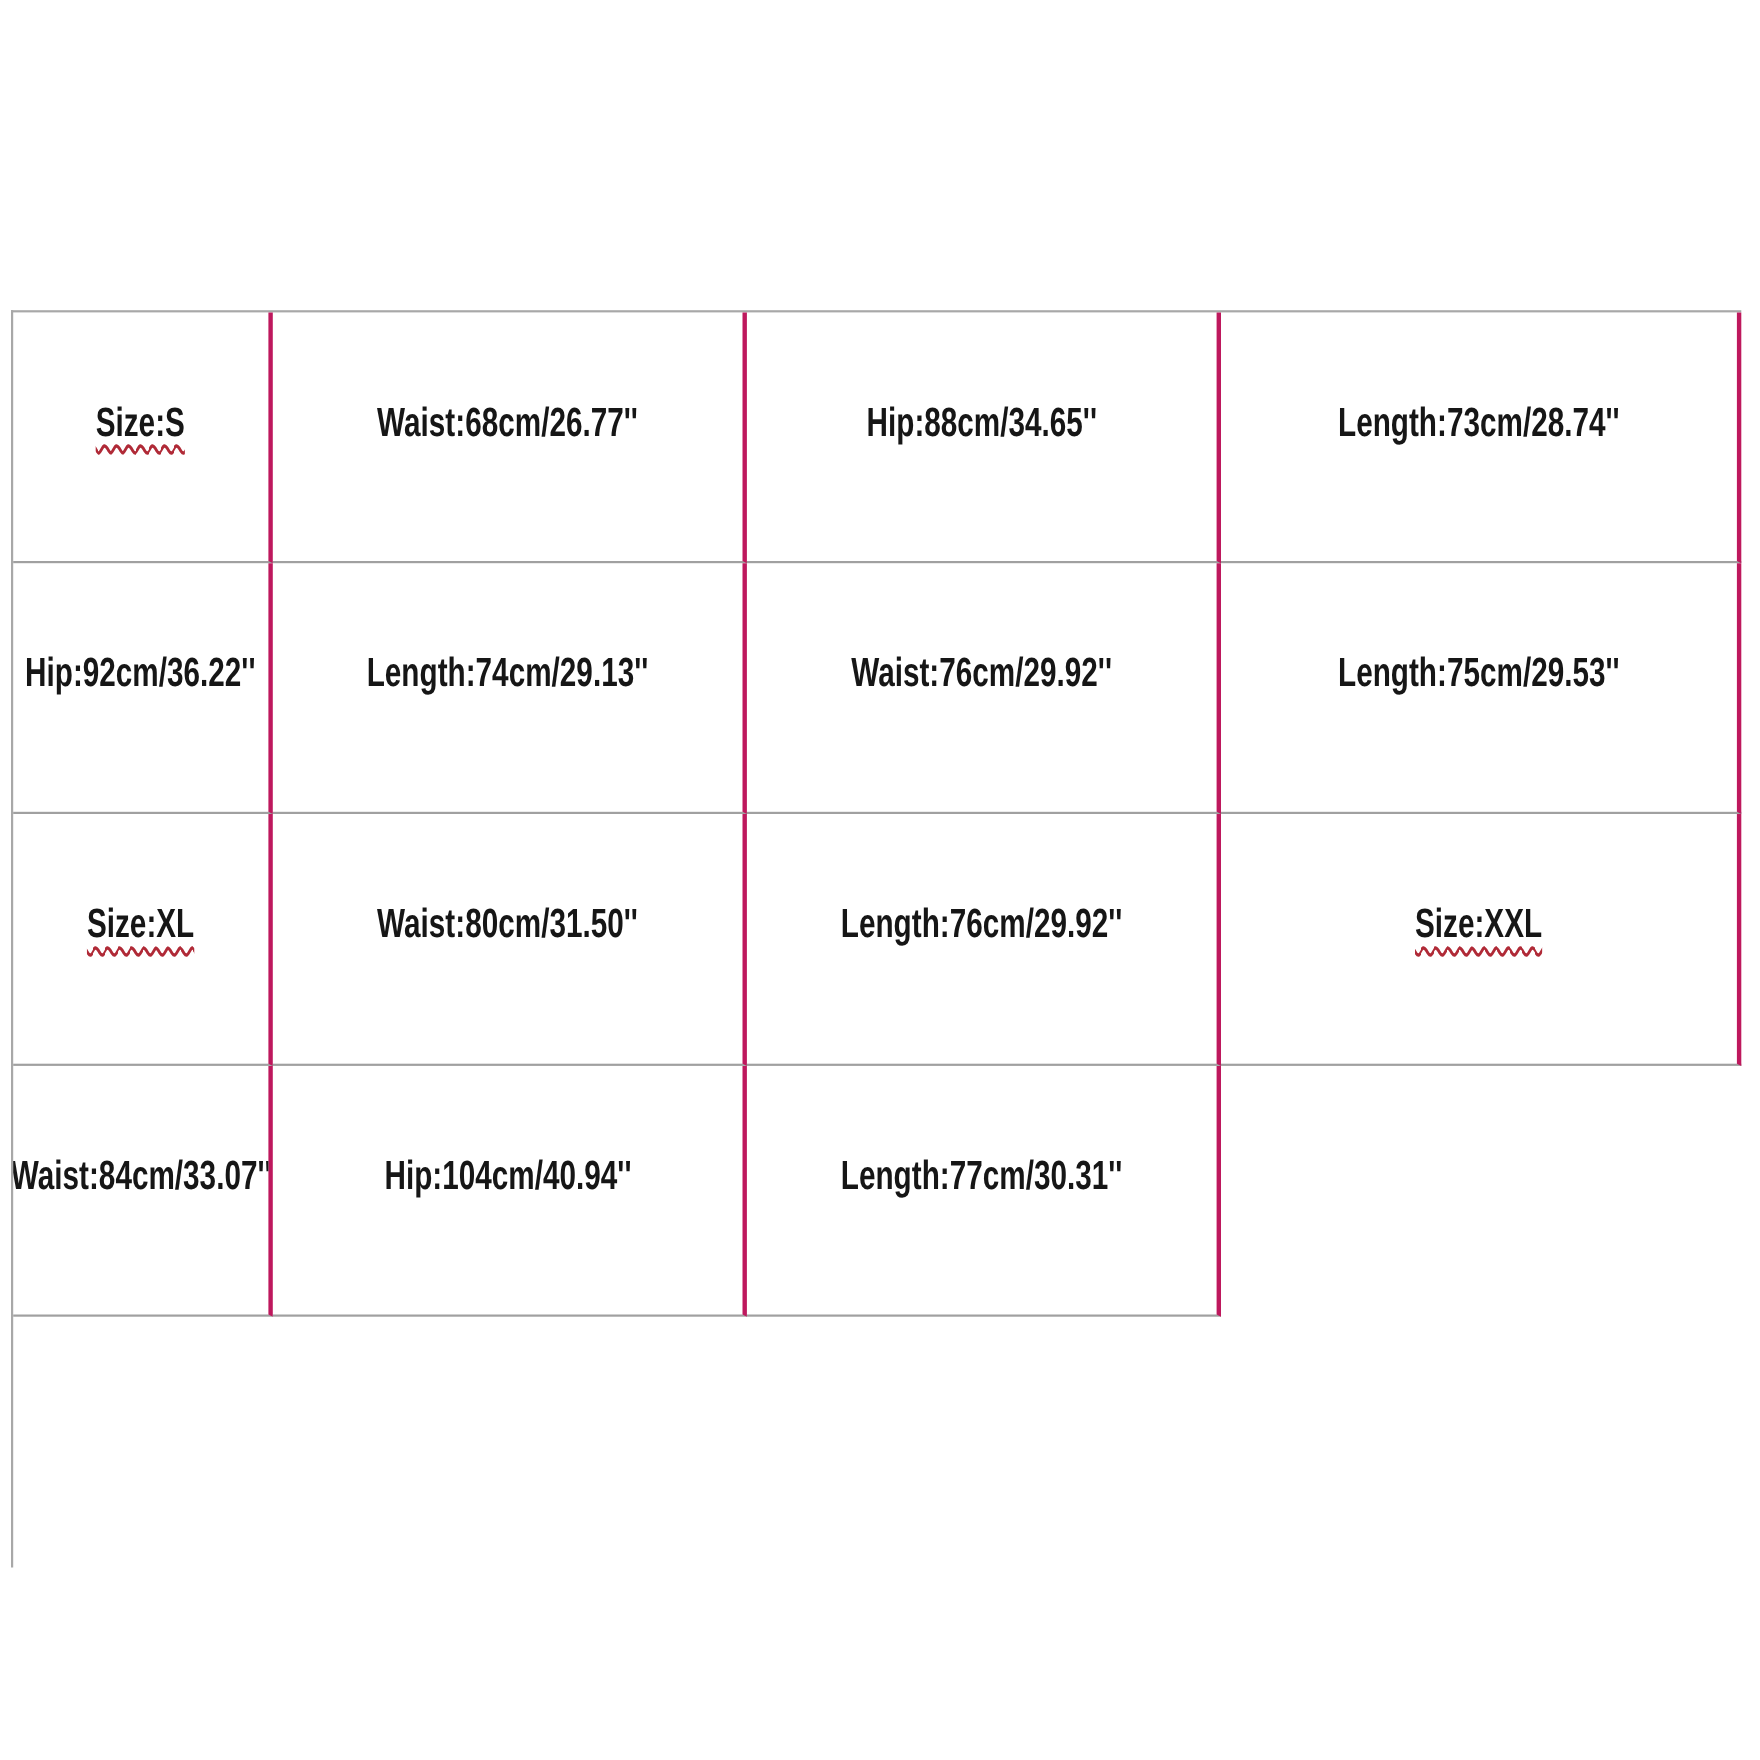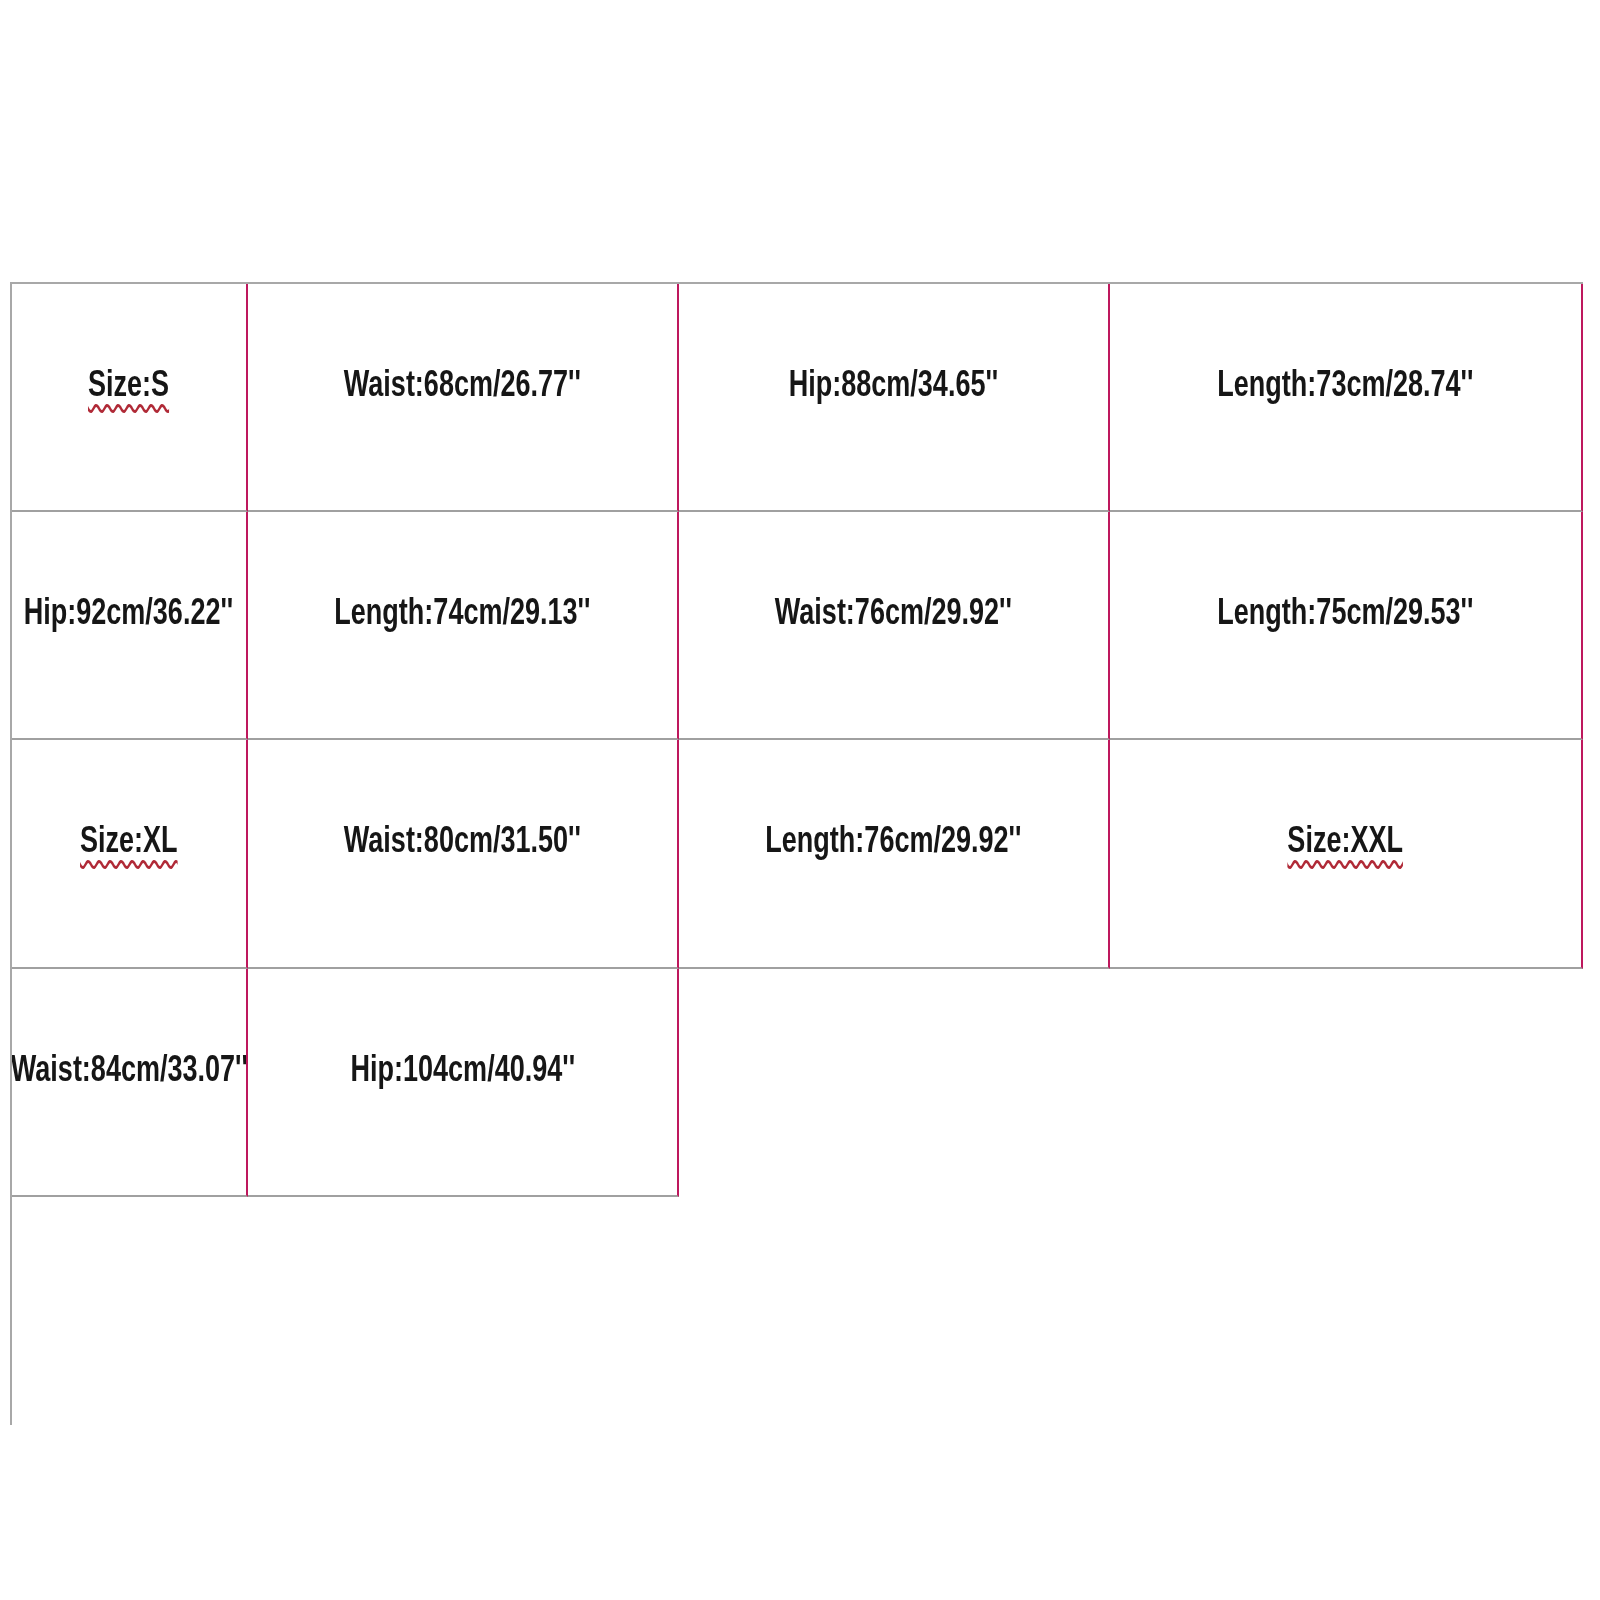--- a/index.html
+++ b/index.html
@@ -22,21 +22,21 @@
     border-top: 2px solid #a8a8a8;
     border-left: 2px solid #a8a8a8;
     display: grid;
     grid-template-columns: 236px 431px 431px auto;
     grid-template-rows: repeat(5, 1fr);
     background: #ffffff;
   }
 
   .cell {
     box-sizing: border-box;
-    border-right: 2px solid #be185d;
+    border-right: 4px solid #be185d;
     border-bottom: 2px solid #a0a0a0;
     display: flex;
     align-items: center;
     justify-content: center;
     overflow: hidden;
   }
 
   .cell-text {
     font-weight: 700;
     font-size: 37px;
@@ -99,14 +99,17 @@
 
   <div class="cell">
     <span class="cell-text squiggle">Size:XXL</span>
   </div>
   <div class="cell">
     <span class="cell-text">Waist:84cm/33.07''</span>
   </div>
   <div class="cell">
     <span class="cell-text">Hip:104cm/40.94''</span>
   </div>
+  <div class="cell">
+    <span class="cell-text">Length:77cm/30.31''</span>
+  </div>
 
 </div>
 
 </body></html>

